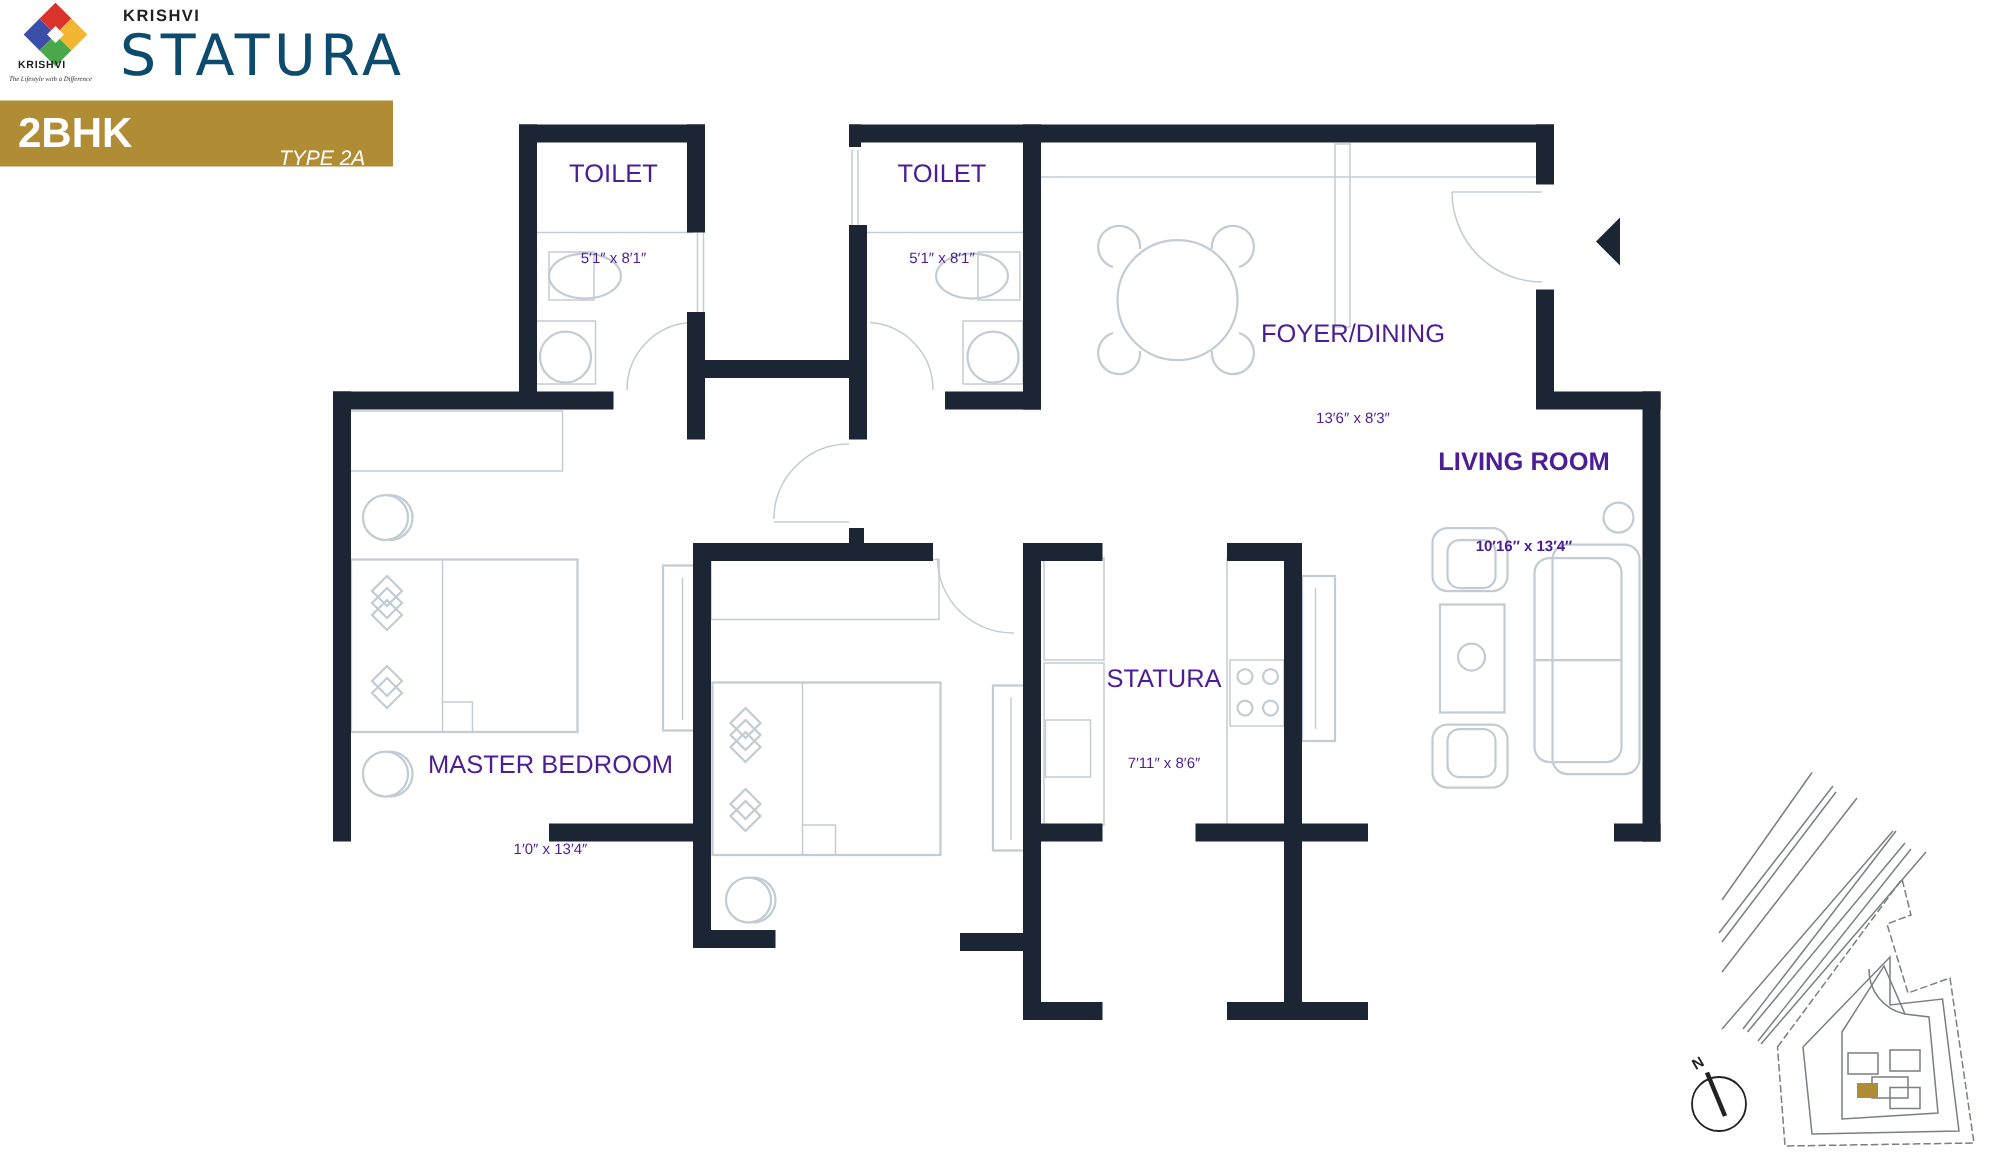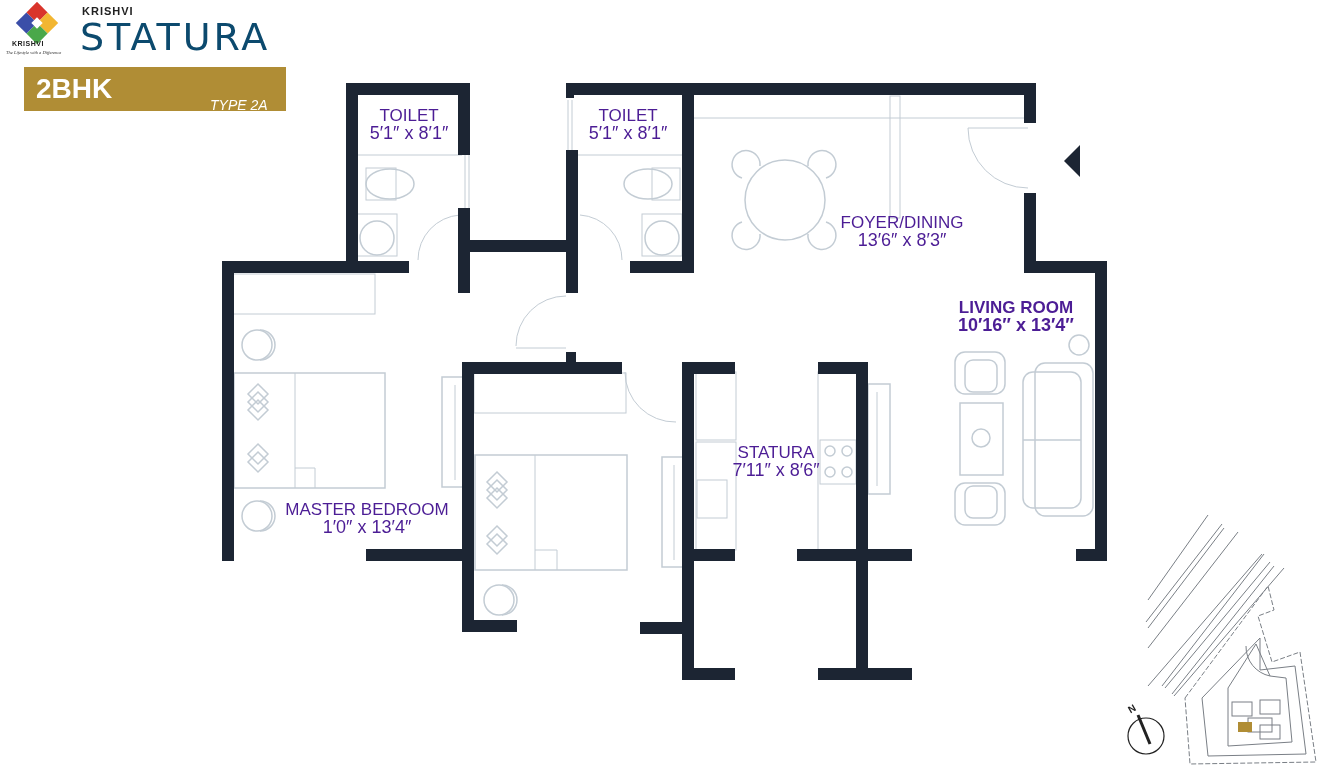--- a/index.html
+++ b/index.html
@@ -2,27 +2,27 @@
 <html><head>
 <meta charset="utf-8">
 <style>
   html, body { margin: 0; padding: 0; background: #ffffff; }
   body { width: 1330px; height: 768px; position: relative; overflow: hidden; font-family: "Liberation Sans", "DejaVu Sans", sans-serif; }
   .logo { position: absolute; left: 6px; top: 2px; width: 62px; height: 60px; }
   .logo-name { position: absolute; left: 12px; top: 40px; font-size: 7px; font-weight: bold; color: #222; letter-spacing: 0.5px; }
   .logo-tag { position: absolute; left: 6px; top: 50px; font-size: 4.5px; font-style: italic; color: #333; font-family: "Liberation Serif", serif; }
   .brand-small { position: absolute; left: 82px; top: 5px; font-size: 11px; font-weight: bold; color: #222; letter-spacing: 1px; }
   .brand-big { position: absolute; left: 80px; top: 17px; font-size: 38px; font-weight: normal; color: #0c4a6e; letter-spacing: 3px; font-family: "DejaVu Sans", sans-serif; line-height: 40px; }
-  .banner { position: absolute; left: 0; top: 67px; width: 262px; height: 44px; background: #b08d35; color: #fff; margin-left: 24px; }
+  .banner { position: absolute; left: 0; top: 67px; width: 262px; height: 44px; background: #b08d35; color: #fff; }
   .banner .unit { position: absolute; left: 12px; top: 6px; font-size: 28px; font-weight: bold; line-height: 32px; }
   .banner .type { position: absolute; left: 186px; top: 30px; font-size: 14px; font-style: italic; line-height: 16px; }
   svg.plan { position: absolute; left: 0; top: 0; }
   .room-label { position: absolute; text-align: center; color: #4c1d95; transform: translateX(-50%); white-space: nowrap; }
   .room-label .name { font-size: 17px; line-height: 19px; display: block; }
-  .room-label .dim { font-size: 18px; line-height: 16px; display: block; }
+  .room-label .dim { font-size: 10px; line-height: 16px; display: block; margin-top: 40px; }
   .key-plan { position: absolute; left: 1110px; top: 510px; width: 220px; height: 258px; }
 </style>
 </head>
 <body>
 
 <div>
   <svg class="logo" viewBox="0 0 62 60">
     <g transform="translate(31,21) rotate(45)">
       <rect x="-15" y="-15" width="15" height="15" fill="#d9342b"></rect>
       <rect x="0" y="-15" width="15" height="15" fill="#f2b632"></rect>

